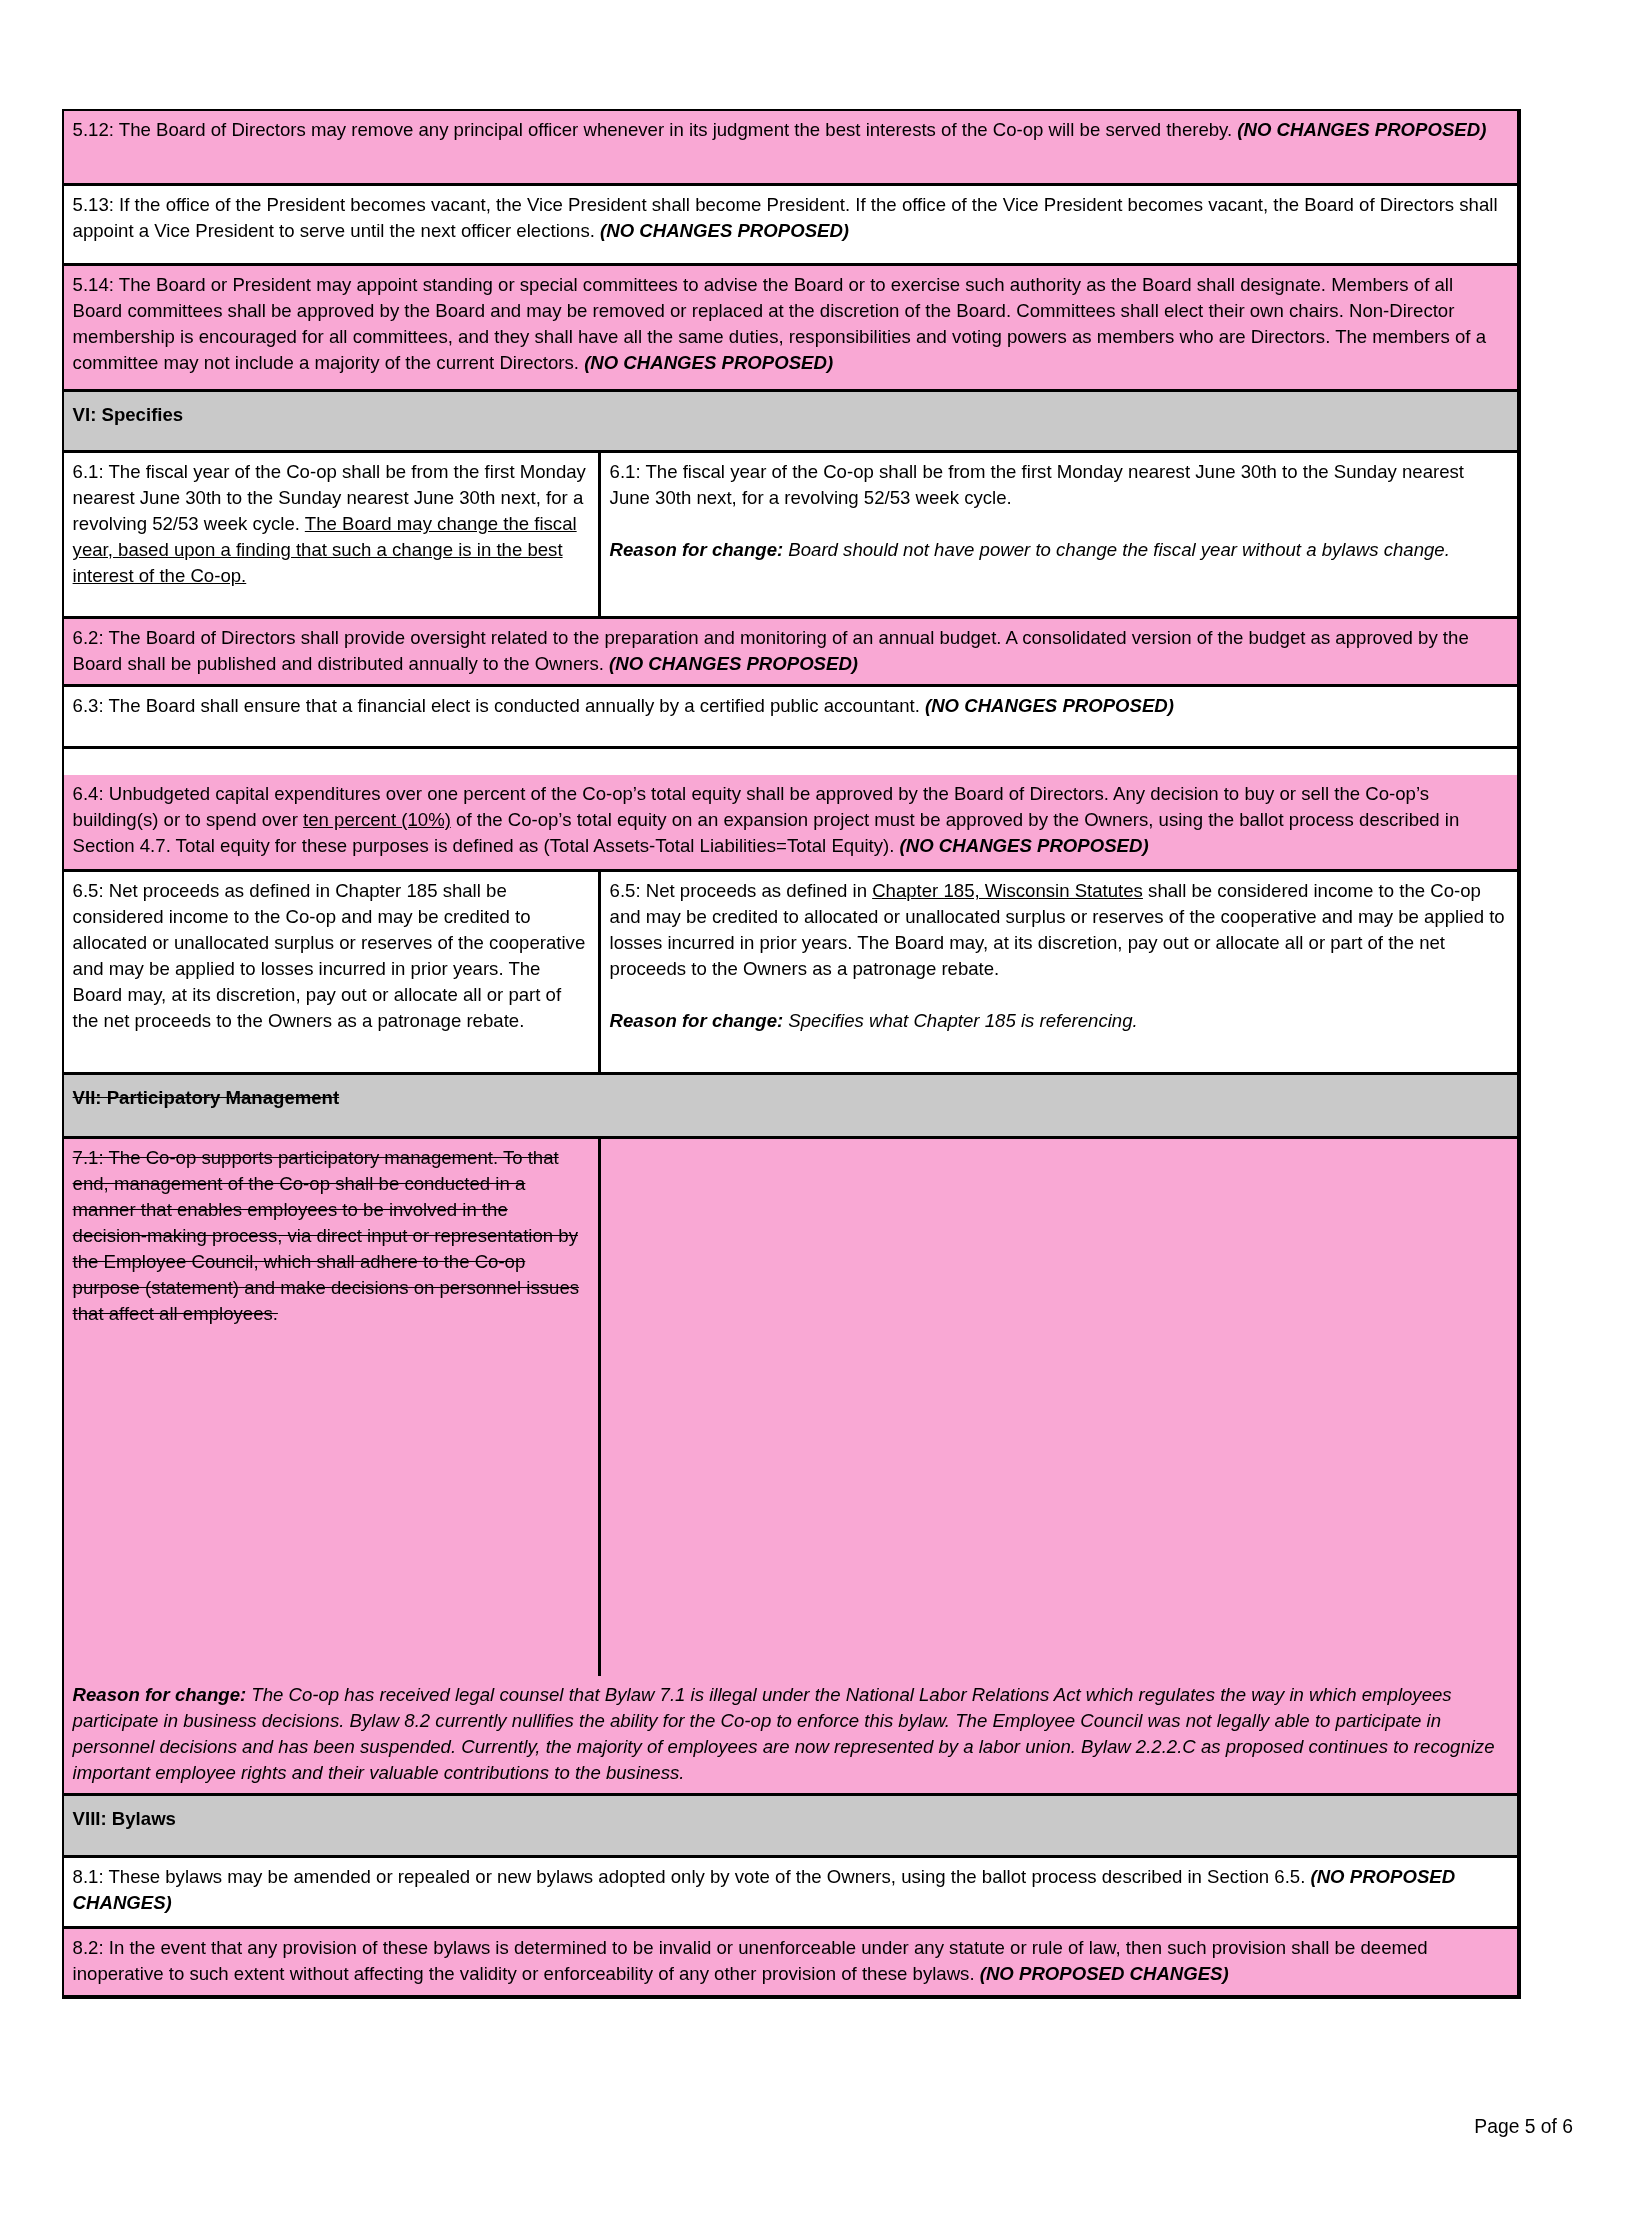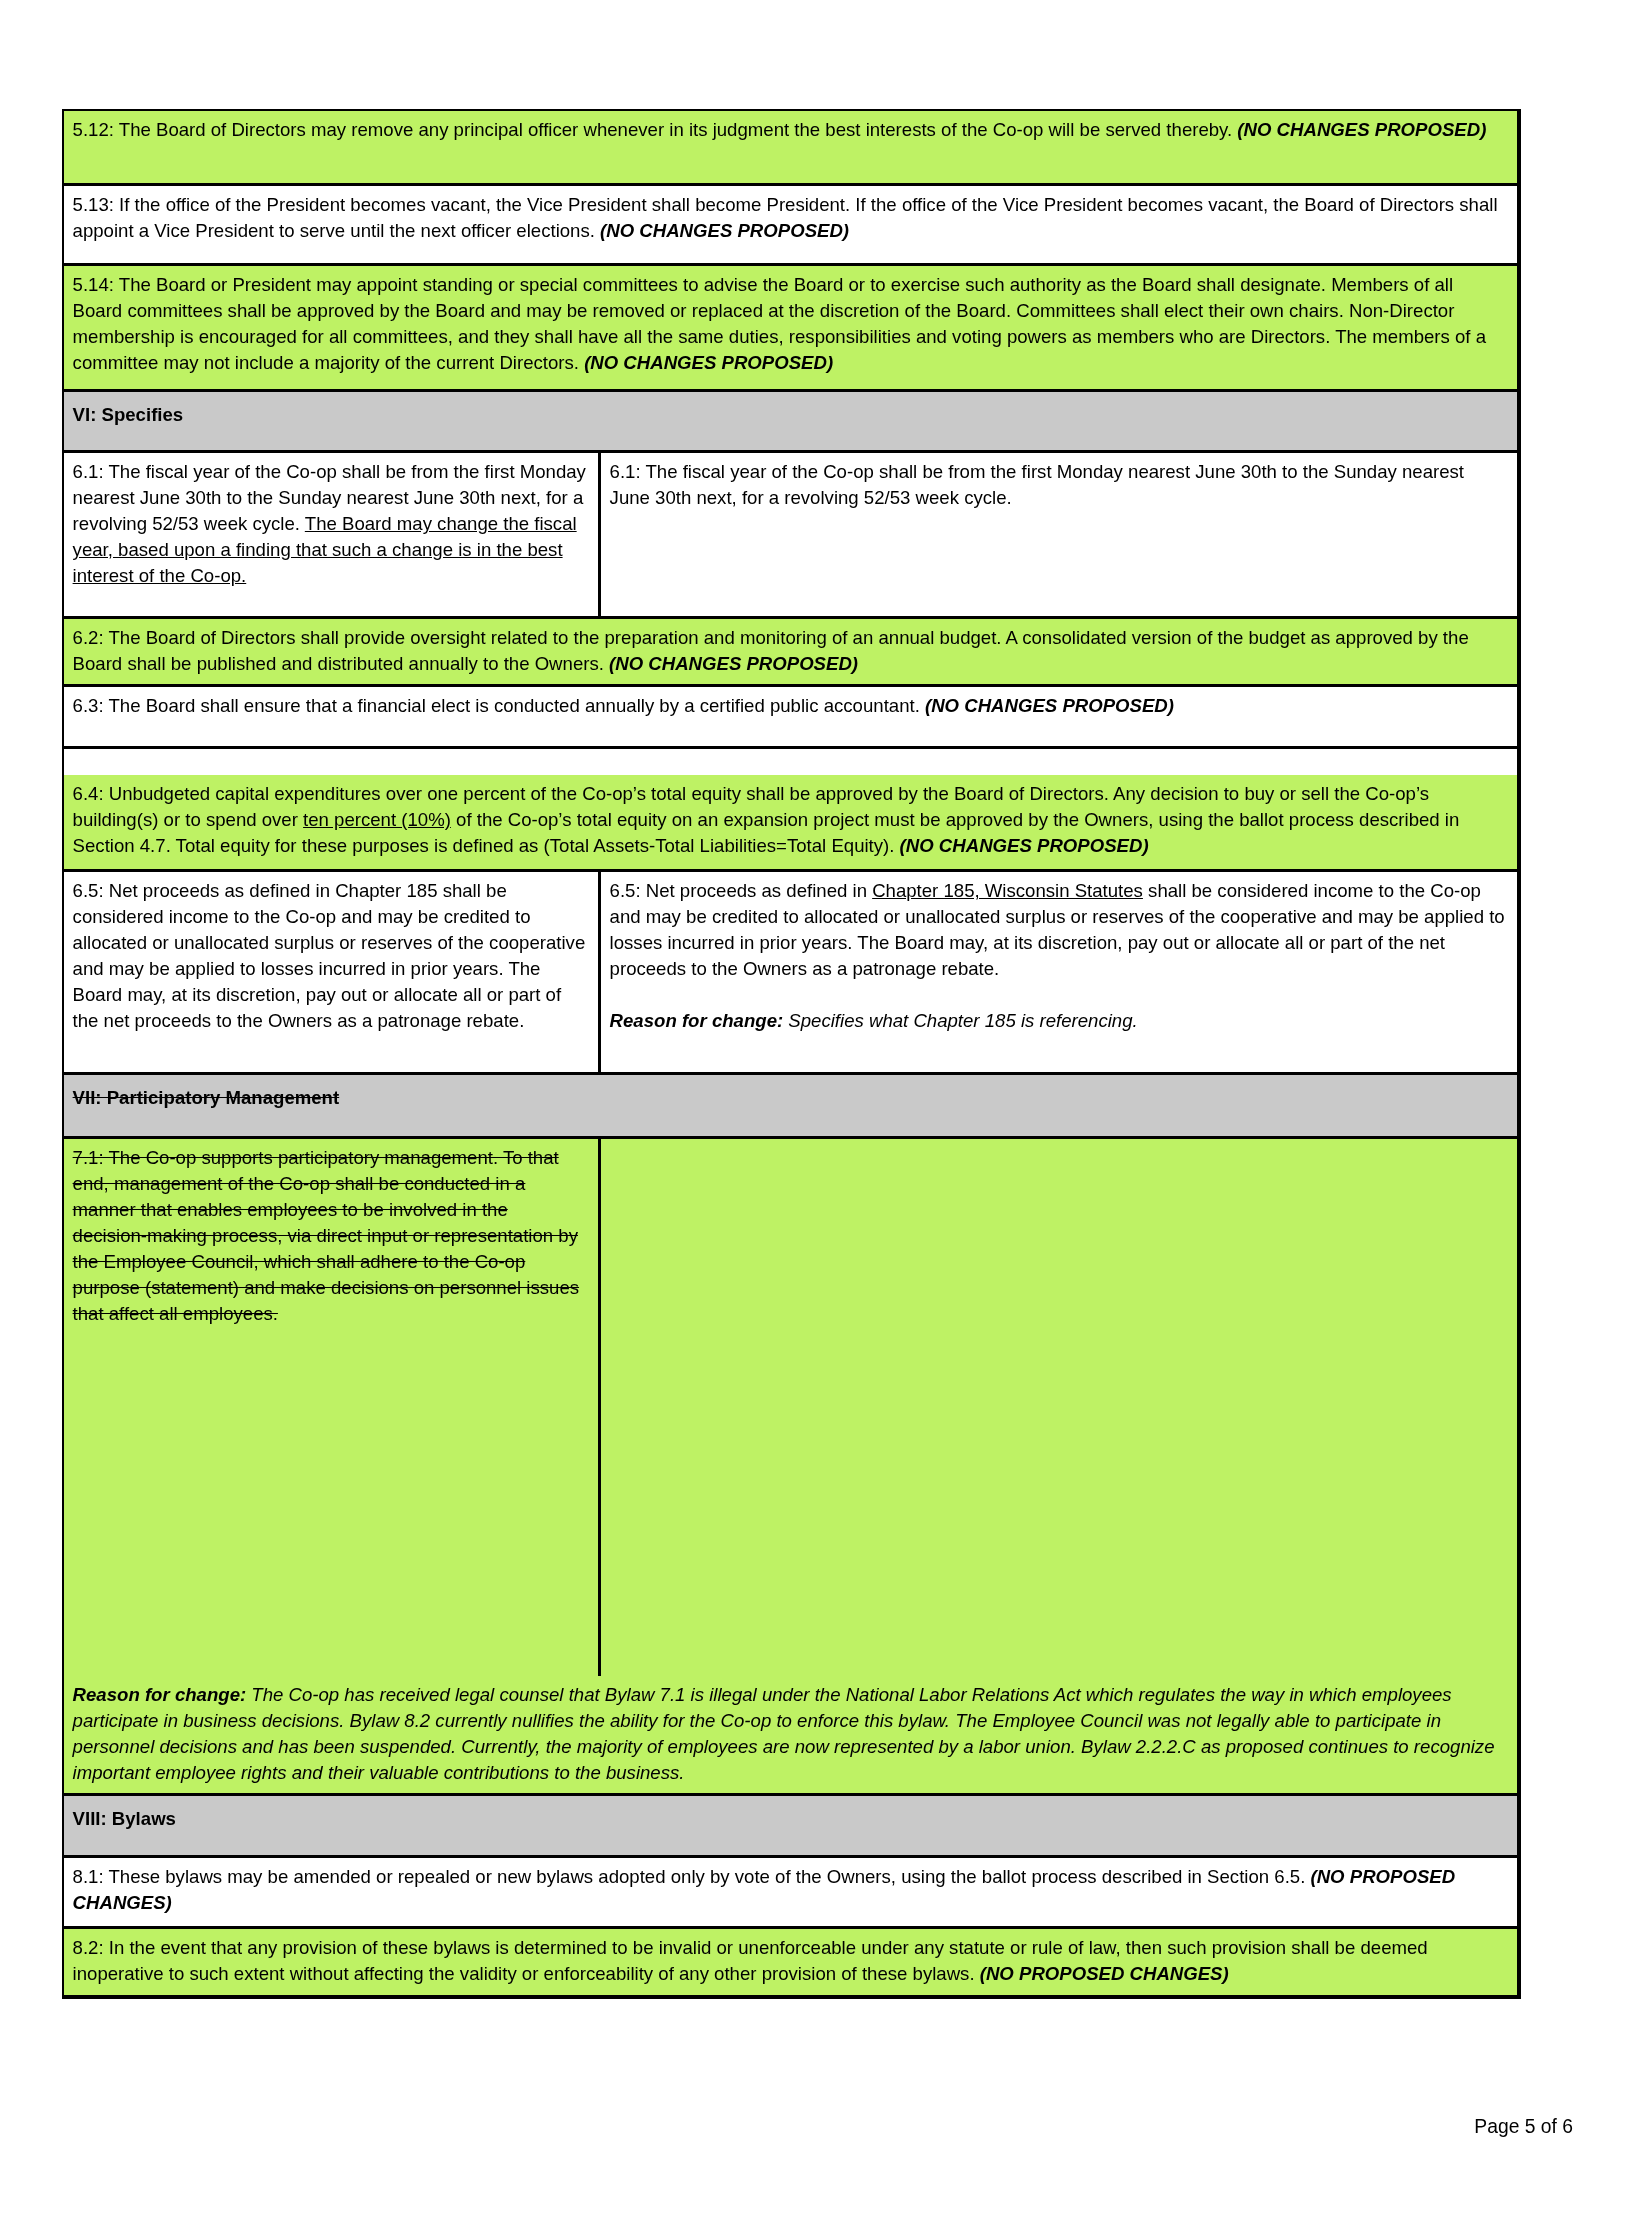--- a/index.html
+++ b/index.html
@@ -23,21 +23,21 @@
     border-bottom-width: 4.3px;
     font-size: 18.6px;
     line-height: 26px;
   }
   .row {
     box-sizing: border-box;
     border-bottom: 3.6px solid #000;
     background: #ffffff;
   }
   .row:last-child { border-bottom: none; }
-  .row.shaded { background: #bef264; }
+  .row.shaded { background: #f9a8d4; }
   .row.header {
     background: #c9c9c9;
     font-weight: bold;
     padding: 10px 11.4px 7.1px 8.6px;
   }
   .row.full { padding: 6.4px 11.4px 6.4px 8.6px; }
   .row.cols { display: flex; align-items: stretch; padding: 0; }
   .cell {
     box-sizing: border-box;
     padding: 6.4px 11.4px 6.4px 8.6px;
@@ -97,20 +97,21 @@
   <div class="row header mh85">
     <span>VI: Specifies</span>
   </div>
 
   <div class="row cols mh232">
     <div class="cell left">
       <p><span>6.1: The fiscal year of the Co-op shall be from the first Monday nearest June 30th to the Sunday nearest June 30th next, for a revolving 52/53 week cycle. </span><span class="u">The Board may change the fiscal year, based upon a finding that such a change is in the best interest of the Co-op.</span></p>
     </div>
     <div class="cell right">
       <p><span>6.1: The fiscal year of the Co-op shall be from the first Monday nearest June 30th to the Sunday nearest June 30th next, for a revolving 52/53 week cycle.</span></p>
+      <p class="reason"><span class="reason-label">Reason for change:</span><span class="reason-text"> Board should not have power to change the fiscal year without a bylaws change.</span></p>
     </div>
   </div>
 
   <div class="row full shaded mh81">
     <p><span>6.2: The Board of Directors shall provide oversight related to the preparation and monitoring of an annual budget. A consolidated version of the budget as approved by the Board shall be published and distributed annually to the Owners. </span><span class="tag">(NO CHANGES PROPOSED)</span></p>
   </div>
 
   <div class="row full mh87">
     <p><span>6.3: The Board shall ensure that a financial elect is conducted annually by a certified public accountant. </span><span class="tag">(NO CHANGES PROPOSED)</span></p>
   </div>

